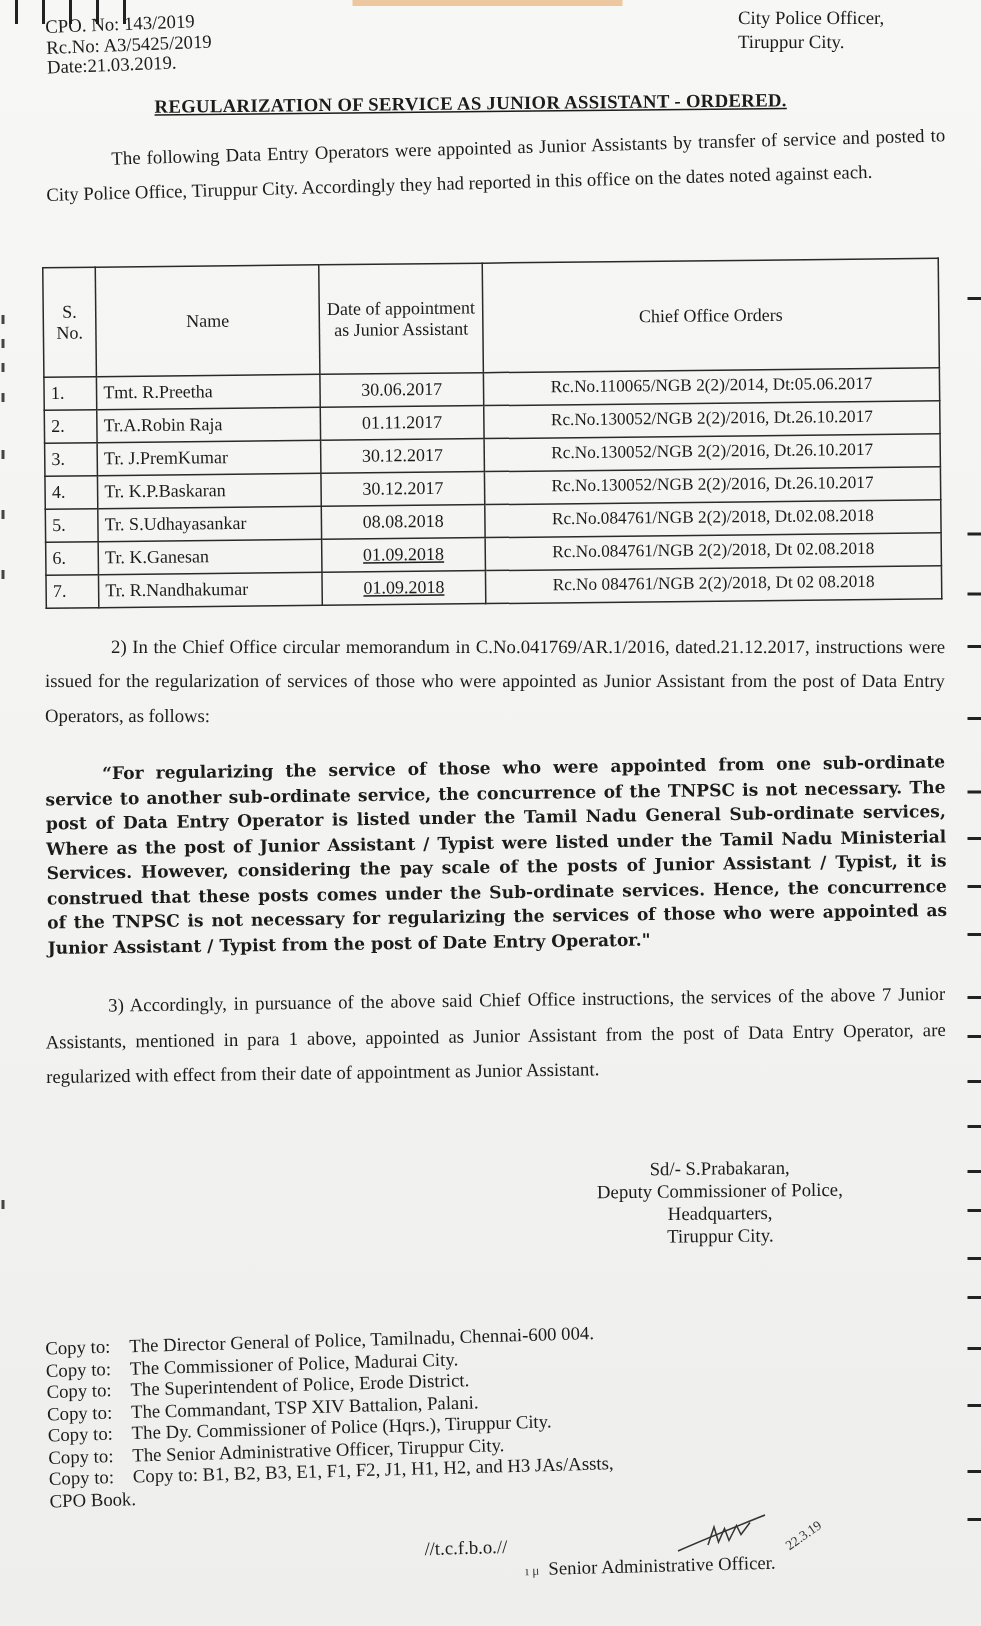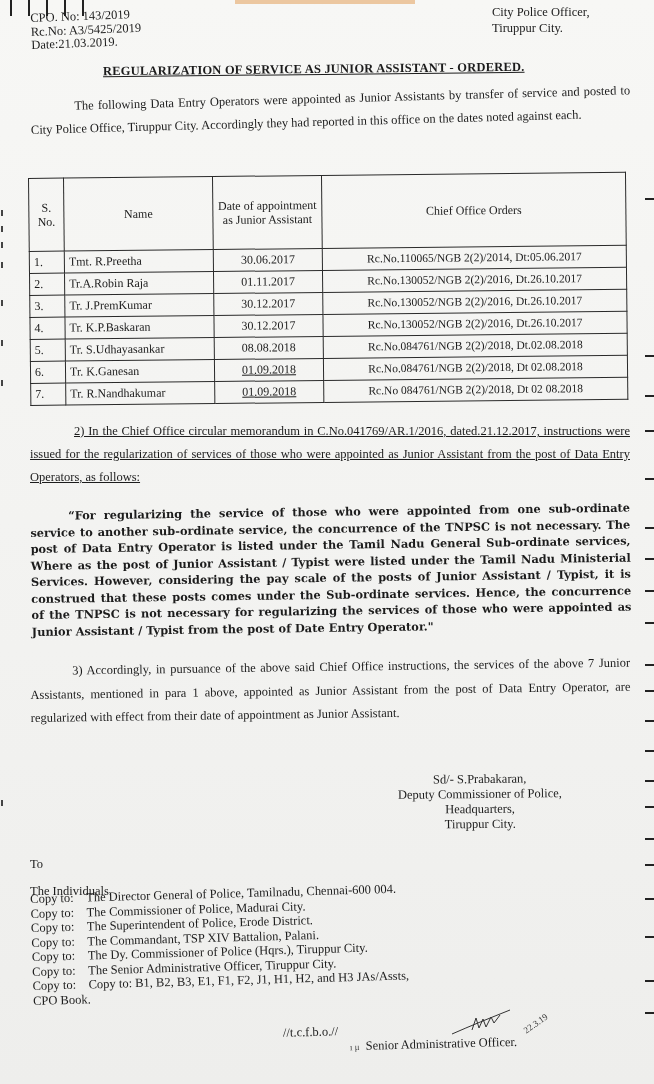--- a/index.html
+++ b/index.html
@@ -31,21 +31,21 @@
     background:transparent;
   }
   table.orders th, table.orders td { border:1px solid #2a2a2a; padding:0 4px; }
   table.orders th { font-weight:normal; line-height:14px; height:72px; text-align:center; vertical-align:middle; }
   table.orders td { height:21px; line-height:21px; }
   table.orders td.sno { width:26px; text-align:left; }
   table.orders td.name { width:140px; }
   table.orders td.date { width:100px; text-align:center; }
   table.orders td.order { font-size:11.5px; text-align:center; }
   .u { text-decoration:underline; }
-  .p2 { left:30px; top:420px; width:600px; line-height:23px;text-decoration:underline; }
+  .p2 { left:30px; top:420px; width:600px; line-height:23px; }
   .p2 .ind { display:inline-block; width:44px; }
   .quote {
     position:absolute; left:30px; top:508px; width:600px; font-family:"DejaVu Serif", serif;
     font-weight:bold; font-size:11.4px; line-height:16.5px; text-align:justify; transform:rotate(-0.8deg); transform-origin:left top;
   }
   .quote .ind { display:inline-block; width:38px; }
   .p3 { left:30px; top:660px; width:600px; line-height:23.5px; transform:rotate(-0.8deg); transform-origin:left top; }
   .p3 .ind { display:inline-block; width:42px; }
   .sig { position:absolute; left:380px; top:772px; width:200px; font-size:12.5px; line-height:15px; text-align:center; transform:rotate(-0.6deg); }
   .to-block { position:absolute; left:30px; top:857px; font-size:12.5px; line-height:15px; }
@@ -154,25 +154,20 @@
     <span class="ind"></span><span>3) Accordingly, in pursuance of the above said Chief Office instructions, the services of the above 7 Junior Assistants, mentioned in para 1 above, appointed as Junior Assistant from the post of Data Entry Operator, are regularized with effect from their date of appointment as Junior Assistant.</span>
   </div>
 
   <div class="sig">
     <div>Sd/- S.Prabakaran,</div>
     <div>Deputy Commissioner of Police,</div>
     <div>Headquarters,</div>
     <div>Tiruppur City.</div>
   </div>
 
-  <div class="to-block">
-    <div>To</div>
-    <div class="gap"></div>
-    <div>The Individuals.</div>
-  </div>
 
   <div class="copies">
     <div class="row"><span class="lbl">Copy to:</span><span>The Director General of Police, Tamilnadu, Chennai-600 004.</span></div>
     <div class="row"><span class="lbl">Copy to:</span><span>The Commissioner of Police, Madurai City.</span></div>
     <div class="row"><span class="lbl">Copy to:</span><span>The Superintendent of Police, Erode District.</span></div>
     <div class="row"><span class="lbl">Copy to:</span><span>The Commandant, TSP XIV Battalion, Palani.</span></div>
     <div class="row"><span class="lbl">Copy to:</span><span>The Dy. Commissioner of Police (Hqrs.), Tiruppur City.</span></div>
     <div class="row"><span class="lbl">Copy to:</span><span>The Senior Administrative Officer, Tiruppur City.</span></div>
     <div class="row"><span class="lbl">Copy to:</span><span>Copy to: B1, B2, B3, E1, F1, F2, J1, H1, H2, and H3 JAs/Assts,</span></div>
     <div class="row">CPO Book.</div>

